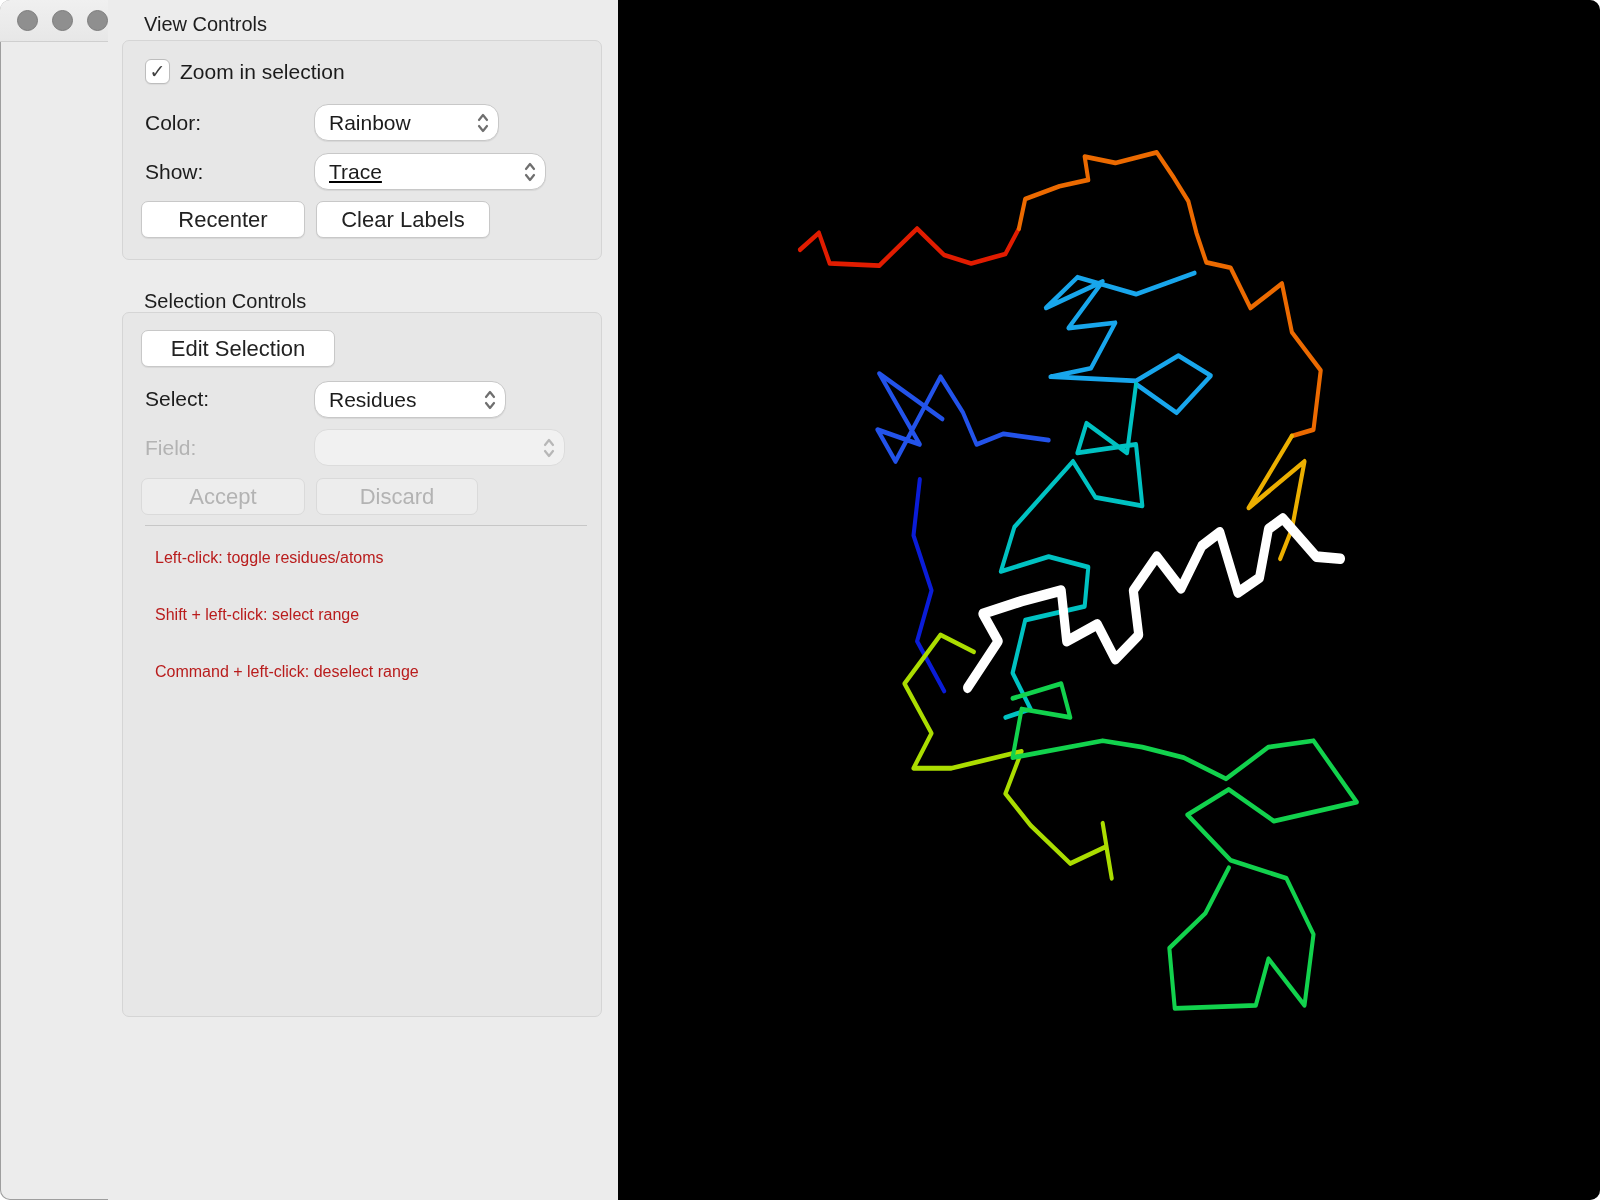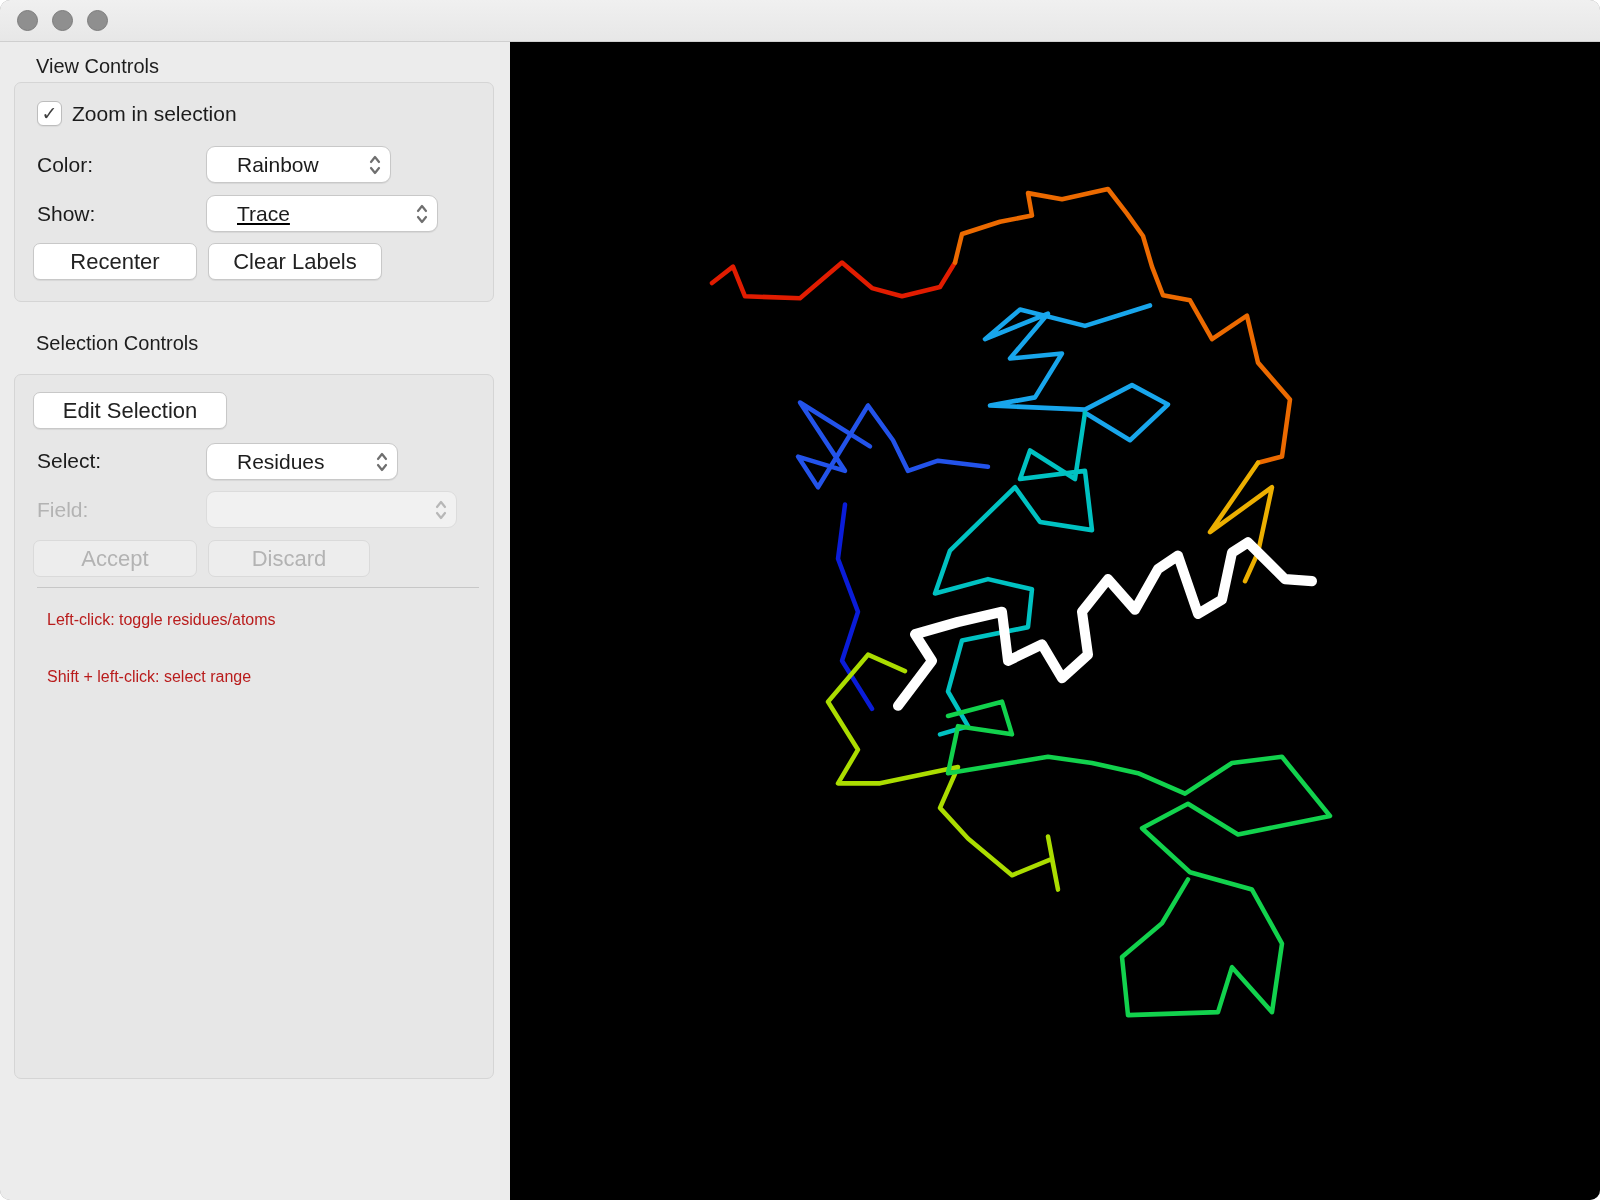--- a/index.html
+++ b/index.html
@@ -2,21 +2,21 @@
 <html><head>
 <meta charset="utf-8">
 <style>
   * { box-sizing: border-box; margin: 0; padding: 0; }
   html, body { width: 1600px; height: 1200px; background: #ffffff; }
   body { font-family: "Liberation Sans", "DejaVu Sans", sans-serif; }
 
   .window {
     width: 1600px; height: 1200px;
     border-radius: 10px; overflow: hidden;
-    display: flex; flex-direction: column;
+    display: flex; flex-direction: row;
     box-shadow: 0 0 0 1px #9e9e9e inset;
     background: #ececec;
   }
 
   
   .titlebar {
     height: 42px; flex: 0 0 42px;
     background: linear-gradient(#f0f0f0, #e7e7e7);
     border-bottom: 1px solid #cfcfcf;
     display: flex; align-items: center;
@@ -43,44 +43,44 @@
   .vc-title { top: 13px; }
   .sc-title { top: 290px; }
 
   .groupbox {
     position: absolute; left: 14px; width: 480px;
     background: #e7e7e7;
     border: 1px solid #d5d5d5;
     border-radius: 7px;
   }
   .gb-view { top: 40px; height: 220px; }
-  .gb-sel  { top: 332px; height: 705px; }
+  .gb-sel  { top: 312px; height: 705px; }
 
   .label {
     position: absolute; font-size: 21px; color: #1c1c1c; line-height: 21px;
   }
   .label.disabled { color: #b3b3b3; }
 
   
   .checkbox-row { position: absolute; left: 22px; top: 18px; display: flex; align-items: center; gap: 10px; }
   .checkbox {
     width: 25px; height: 25px; border-radius: 6px;
     background: #ffffff; border: 1px solid #bdbdbd;
     display: inline-flex; align-items: center; justify-content: center;
     box-shadow: 0 1px 1px rgba(0,0,0,0.06);
   }
   .check { font-size: 19px; font-weight: bold; color: #3f3f3f; line-height: 1; }
   .cb-label { font-size: 21px; color: #1c1c1c; }
 
   
   .popup {
     position: absolute; height: 37px;
-    background: #ffffff; border: 1px solid #c8c8c8; border-radius: 9px;
+    background: #ffffff; border: 1px solid #c8c8c8; border-radius: 14px;
     display: flex; align-items: center;
-    padding: 0 32px 0 30px;
+    padding: 0 32px 0 14px;
     box-shadow: 0 1px 1px rgba(0,0,0,0.07);
     cursor: default;
   }
   .popup-value { font-size: 21px; color: #1c1c1c; white-space: nowrap; }
   .popup-chevrons { position: absolute; right: 8px; top: 50%; transform: translateY(-50%); display: flex; }
   .popup.disabled { background: #f1f1f1; border-color: #dcdcdc; box-shadow: none; }
 
   
   .btn {
     position: absolute; height: 37px;
@@ -189,20 +189,21 @@
           </span>
         </div>
 
         <button class="btn disabled" style="left:18px; top:165px; width:164px;">Accept</button>
         <button class="btn disabled" style="left:193px; top:165px; width:162px;">Discard</button>
 
         <div class="divider"></div>
 
         <div class="help-line help-1">Left-click: toggle residues/atoms</div>
         <div class="help-line help-2">Shift + left-click: select range</div>
+        <div class="help-line help-3">Command + left-click: deselect range</div>
       </div>
 
     </aside>
 
     <div class="viewer" style="background: rgb(0, 0, 0);">
       <svg viewBox="0 0 1090 1134" preserveAspectRatio="none">
           <polyline points="202,236 223,220 235,249 290,251 332,216 362,241 392,249 430,240 445,216" fill="none" stroke="#e11c00" stroke-width="4.5" stroke-linejoin="round" stroke-linecap="round"></polyline>
           <polyline points="445,216 452,188 490,176 522,170 518,148 552,154 598,144 617,168 633,190 642,220 653,248 680,253 702,291 737,268 748,314 780,350 772,406 748,412" fill="none" stroke="#ec6a00" stroke-width="4.5" stroke-linejoin="round" stroke-linecap="round"></polyline>
           <polyline points="748,412 700,480 762,436 748,500 735,528" fill="none" stroke="#ecaf00" stroke-width="4.5" stroke-linejoin="round" stroke-linecap="round"></polyline>
           <polyline points="640,258 575,278 510,262 475,291 538,266 500,310 552,305 525,348 480,356 575,360 622,336 658,355 620,390 575,363" fill="none" stroke="#18a6ec" stroke-width="4.5" stroke-linejoin="round" stroke-linecap="round"></polyline>

